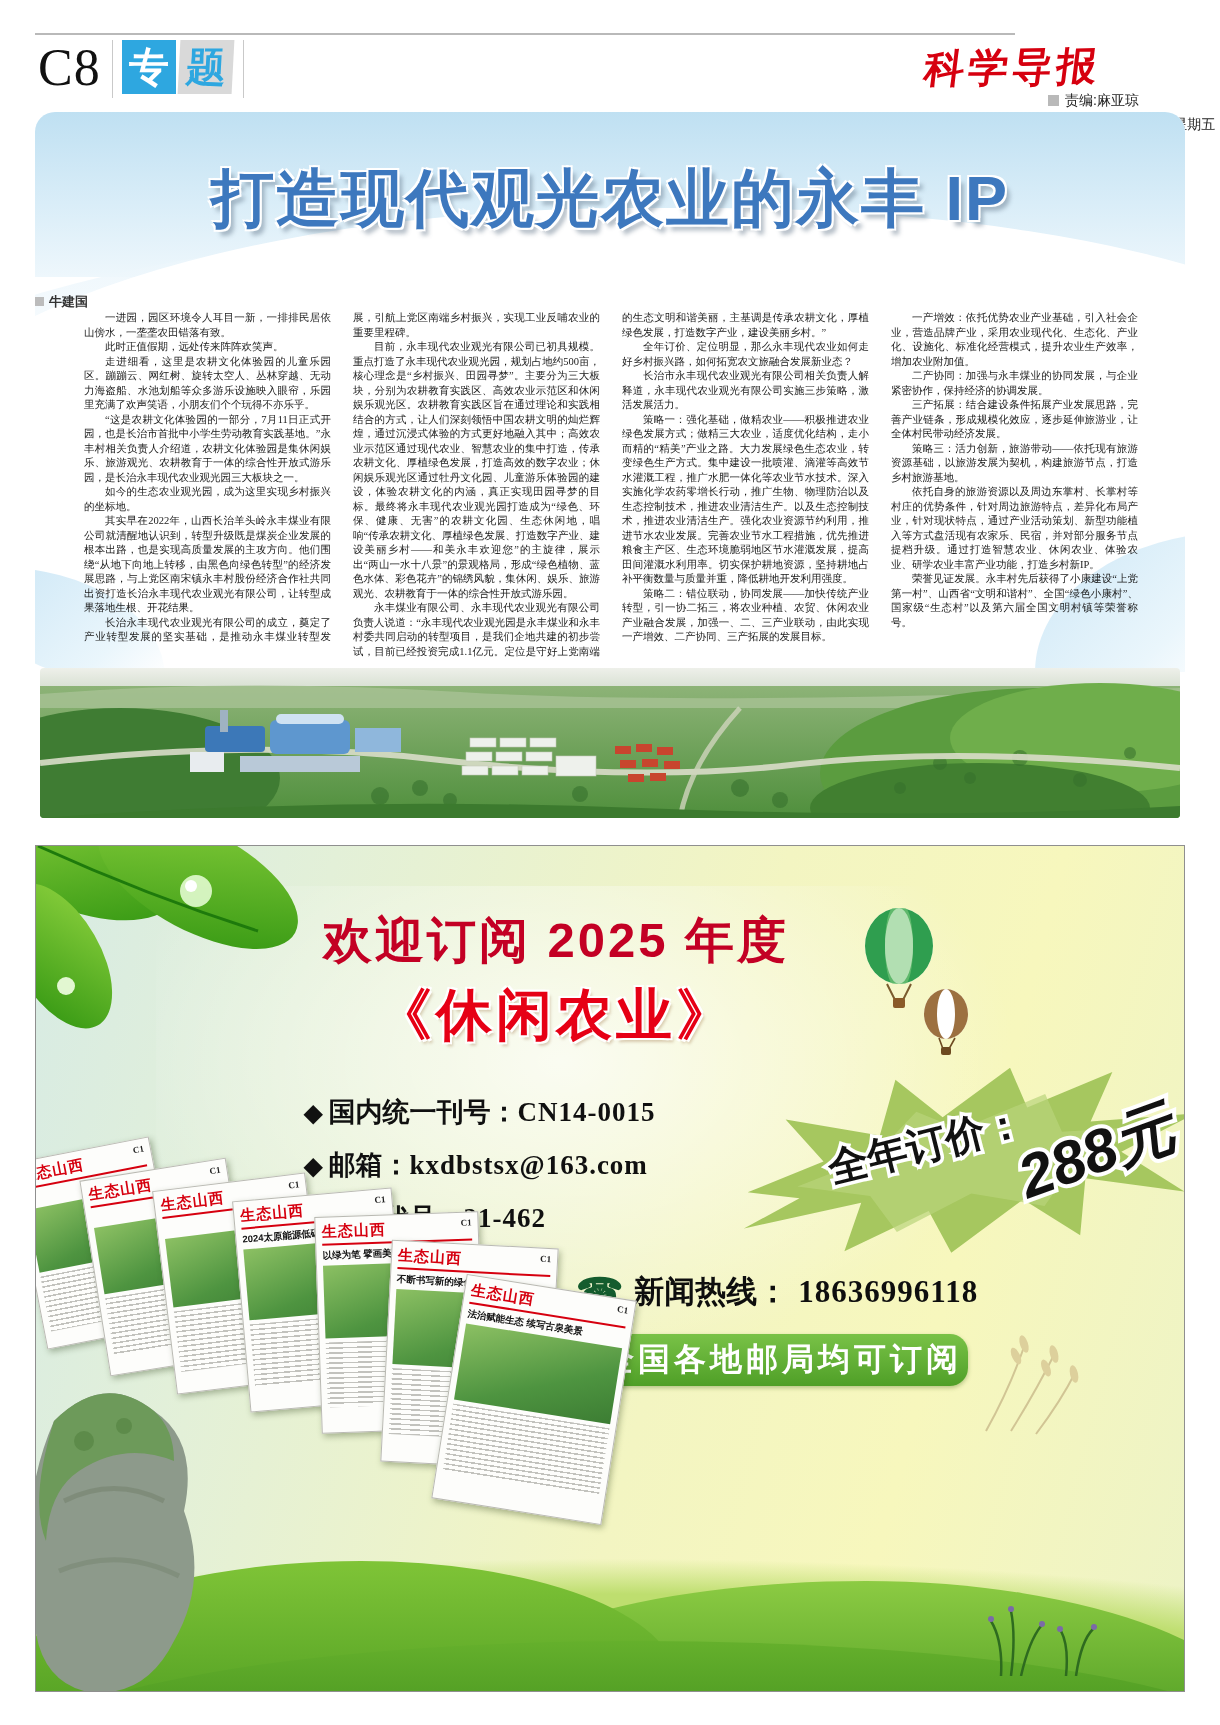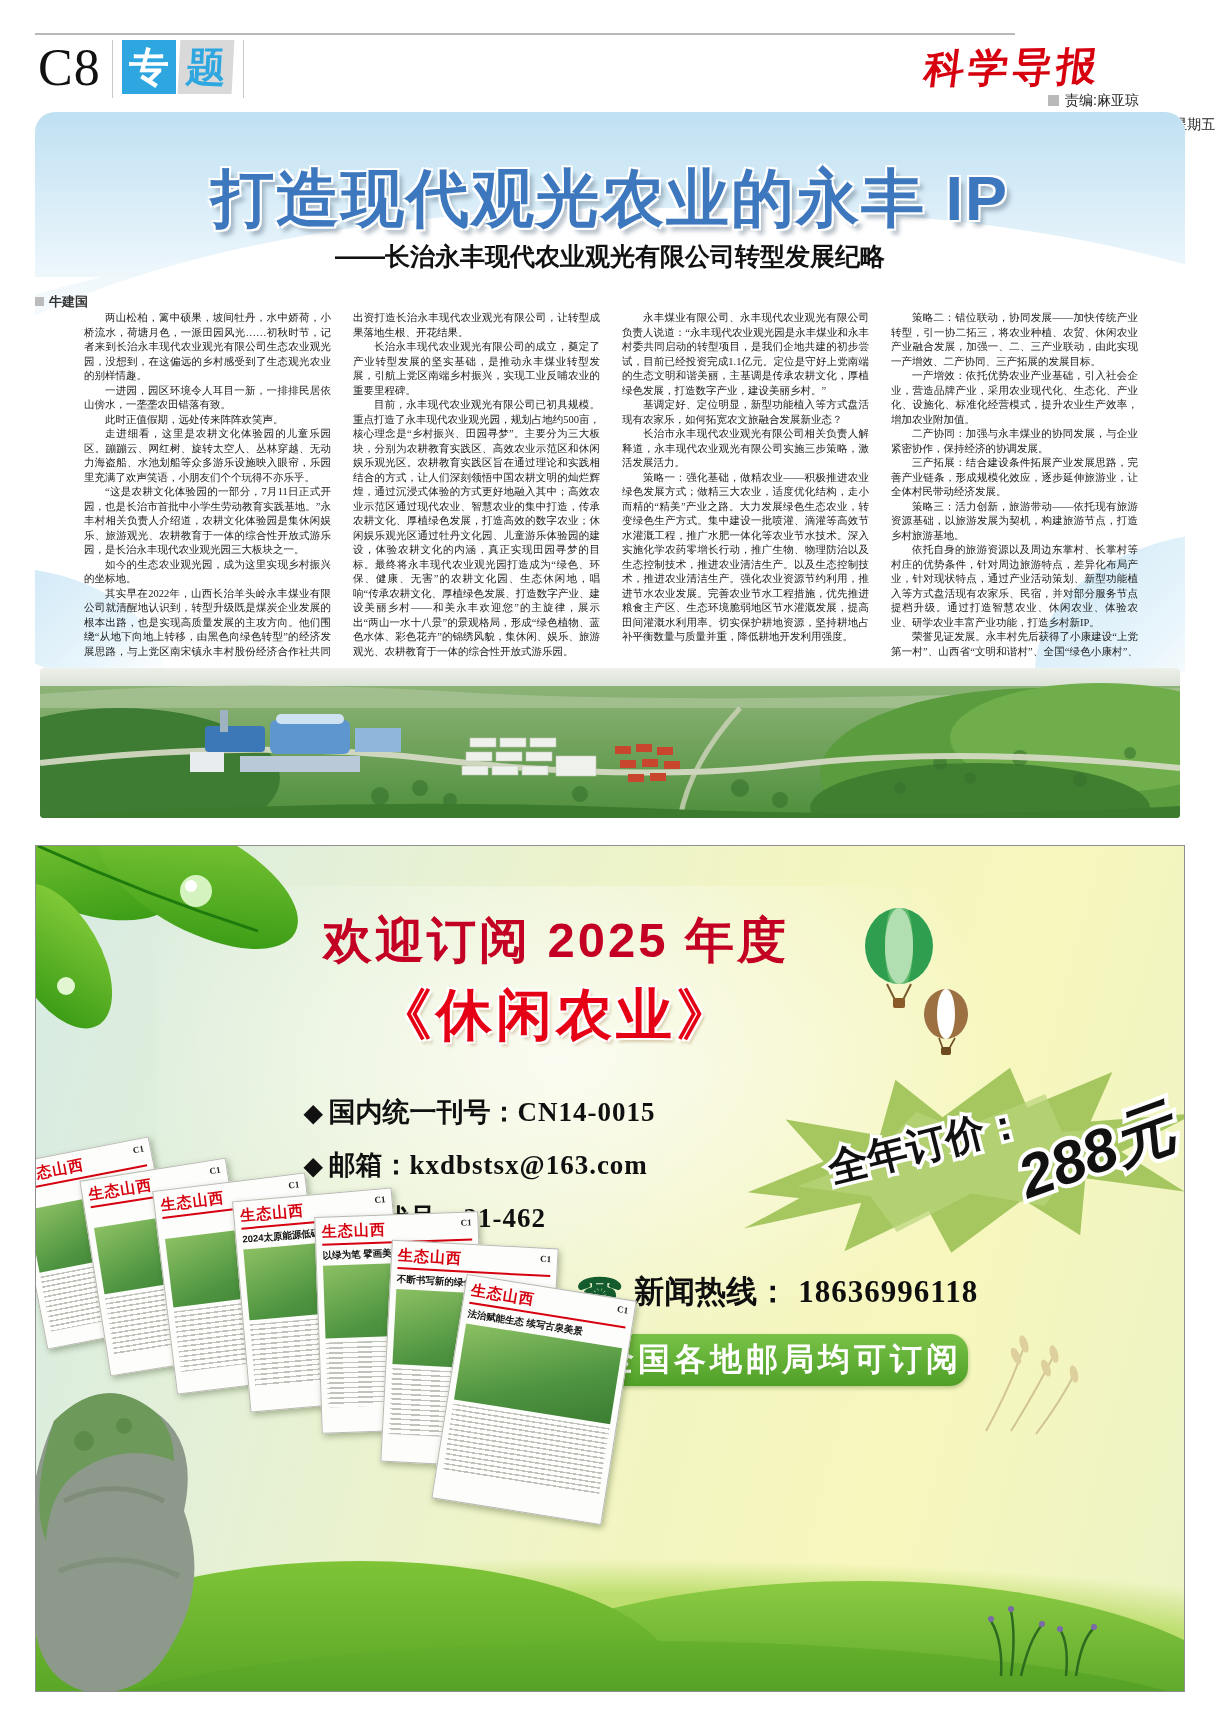--- a/index.html
+++ b/index.html
@@ -109,35 +109,33 @@
 
 <div class="card">
   <div class="wave-band">
     <div class="wave-white2"></div>
     <div class="wave-white"></div>
   </div>
   <div class="corner-wave l"></div>
   <div class="corner-wave r"></div>
 
   <div class="a-title">打造现代观光农业的永丰 IP</div>
-  <div class="a-sub">——长治永丰现代农业观光有限公司转型发展纪略</div>
   <div class="a-byline"><span class="gray-sq"></span><span>牛建国</span></div>
 
   <div class="a-body">
-    <p>两山松柏，篱中硕果，坡间牡丹，水中娇荷，小桥流水，荷塘月色，一派田园风光……初秋时节，记者来到长治永丰现代农业观光有限公司生态农业观光园，没想到，在这偏远的乡村感受到了生态观光农业的别样情趣。</p>
     <p>一进园，园区环境令人耳目一新，一排排民居依山傍水，一垄垄农田错落有致。</p>
     <p>此时正值假期，远处传来阵阵欢笑声。</p>
     <p>走进细看，这里是农耕文化体验园的儿童乐园区。蹦蹦云、网红树、旋转太空人、丛林穿越、无动力海盗船、水池划船等众多游乐设施映入眼帘，乐园里充满了欢声笑语，小朋友们个个玩得不亦乐乎。</p>
     <p>“这是农耕文化体验园的一部分，7月11日正式开园，也是长治市首批中小学生劳动教育实践基地。”永丰村相关负责人介绍道，农耕文化体验园是集休闲娱乐、旅游观光、农耕教育于一体的综合性开放式游乐园，是长治永丰现代农业观光园三大板块之一。</p>
     <p>如今的生态农业观光园，成为这里实现乡村振兴的坐标地。</p>
     <p>其实早在2022年，山西长治羊头岭永丰煤业有限公司就清醒地认识到，转型升级既是煤炭企业发展的根本出路，也是实现高质量发展的主攻方向。他们围绕“从地下向地上转移，由黑色向绿色转型”的经济发展思路，与上党区南宋镇永丰村股份经济合作社共同出资打造长治永丰现代农业观光有限公司，让转型成果落地生根、开花结果。</p>
     <p>长治永丰现代农业观光有限公司的成立，奠定了产业转型发展的坚实基础，是推动永丰煤业转型发展，引航上党区南端乡村振兴，实现工业反哺农业的重要里程碑。</p>
     <p>目前，永丰现代农业观光有限公司已初具规模。重点打造了永丰现代农业观光园，规划占地约500亩，核心理念是“乡村振兴、田园寻梦”。主要分为三大板块，分别为农耕教育实践区、高效农业示范区和休闲娱乐观光区。农耕教育实践区旨在通过理论和实践相结合的方式，让人们深刻领悟中国农耕文明的灿烂辉煌，通过沉浸式体验的方式更好地融入其中；高效农业示范区通过现代农业、智慧农业的集中打造，传承农耕文化、厚植绿色发展，打造高效的数字农业；休闲娱乐观光区通过牡丹文化园、儿童游乐体验园的建设，体验农耕文化的内涵，真正实现田园寻梦的目标。最终将永丰现代农业观光园打造成为“绿色、环保、健康、无害”的农耕文化园、生态休闲地，唱响“传承农耕文化、厚植绿色发展、打造数字产业、建设美丽乡村——和美永丰欢迎您”的主旋律，展示出“两山一水十八景”的景观格局，形成“绿色植物、蓝色水体、彩色花卉”的锦绣风貌，集休闲、娱乐、旅游观光、农耕教育于一体的综合性开放式游乐园。</p>
     <p>永丰煤业有限公司、永丰现代农业观光有限公司负责人说道：“永丰现代农业观光园是永丰煤业和永丰村委共同启动的转型项目，是我们企地共建的初步尝试，目前已经投资完成1.1亿元。定位是守好上党南端的生态文明和谐美丽，主基调是传承农耕文化，厚植绿色发展，打造数字产业，建设美丽乡村。”</p>
-    <p>基调定好、定位明显，新型功能植入等方式盘活现有农家乐，如何拓宽农文旅融合发展新业态？</p>
+    <p>全年订价、定位明显，那么永丰现代农业如何走好乡村振兴路，如何拓宽农文旅融合发展新业态？</p>
     <p>长治市永丰现代农业观光有限公司相关负责人解释道，永丰现代农业观光有限公司实施三步策略，激活发展活力。</p>
     <p>策略一：强化基础，做精农业——积极推进农业绿色发展方式；做精三大农业，适度优化结构，走小而精的“精美”产业之路。大力发展绿色生态农业，转变绿色生产方式。集中建设一批喷灌、滴灌等高效节水灌溉工程，推广水肥一体化等农业节水技术。深入实施化学农药零增长行动，推广生物、物理防治以及生态控制技术，推进农业清洁生产。以及生态控制技术，推进农业清洁生产。强化农业资源节约利用，推进节水农业发展。完善农业节水工程措施，优先推进粮食主产区、生态环境脆弱地区节水灌溉发展，提高田间灌溉水利用率。切实保护耕地资源，坚持耕地占补平衡数量与质量并重，降低耕地开发利用强度。</p>
     <p>策略二：错位联动，协同发展——加快传统产业转型，引一协二拓三，将农业种植、农贸、休闲农业产业融合发展，加强一、二、三产业联动，由此实现一产增效、二产协同、三产拓展的发展目标。</p>
     <p>一产增效：依托优势农业产业基础，引入社会企业，营造品牌产业，采用农业现代化、生态化、产业化、设施化、标准化经营模式，提升农业生产效率，增加农业附加值。</p>
     <p>二产协同：加强与永丰煤业的协同发展，与企业紧密协作，保持经济的协调发展。</p>
     <p>三产拓展：结合建设条件拓展产业发展思路，完善产业链条，形成规模化效应，逐步延伸旅游业，让全体村民带动经济发展。</p>
     <p>策略三：活力创新，旅游带动——依托现有旅游资源基础，以旅游发展为契机，构建旅游节点，打造乡村旅游基地。</p>
     <p>依托自身的旅游资源以及周边东掌村、长掌村等村庄的优势条件，针对周边旅游特点，差异化布局产业，针对现状特点，通过产业活动策划、新型功能植入等方式盘活现有农家乐、民宿，并对部分服务节点提档升级。通过打造智慧农业、休闲农业、体验农业、研学农业丰富产业功能，打造乡村新IP。</p>
     <p>荣誉见证发展。永丰村先后获得了小康建设“上党第一村”、山西省“文明和谐村”、全国“绿色小康村”、国家级“生态村”以及第六届全国文明村镇等荣誉称号。</p>
 

